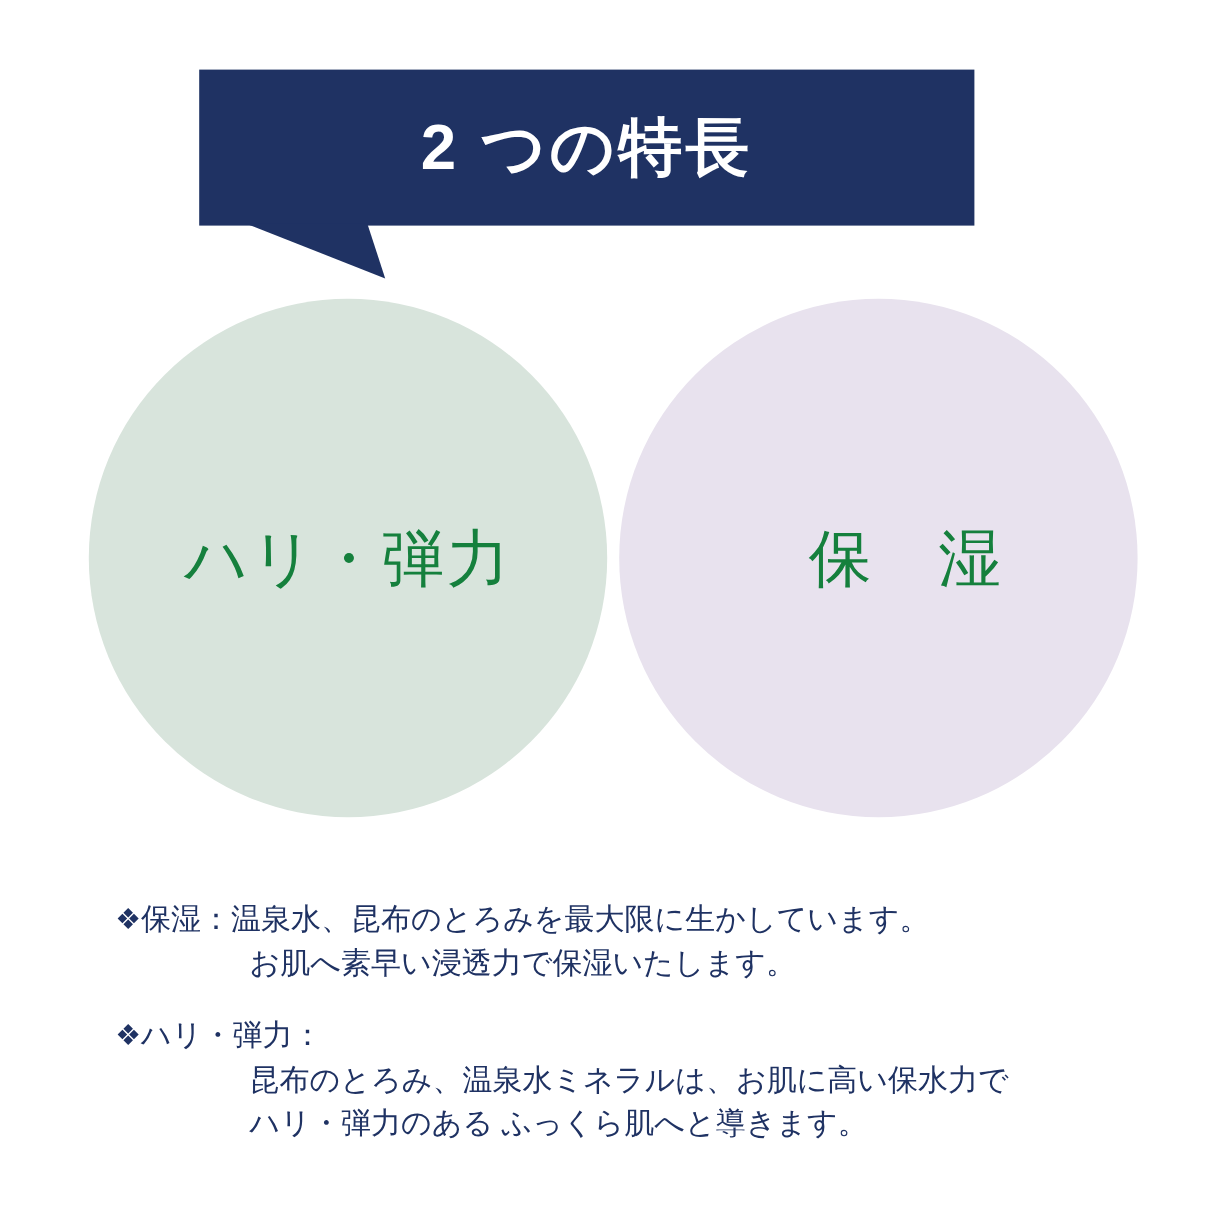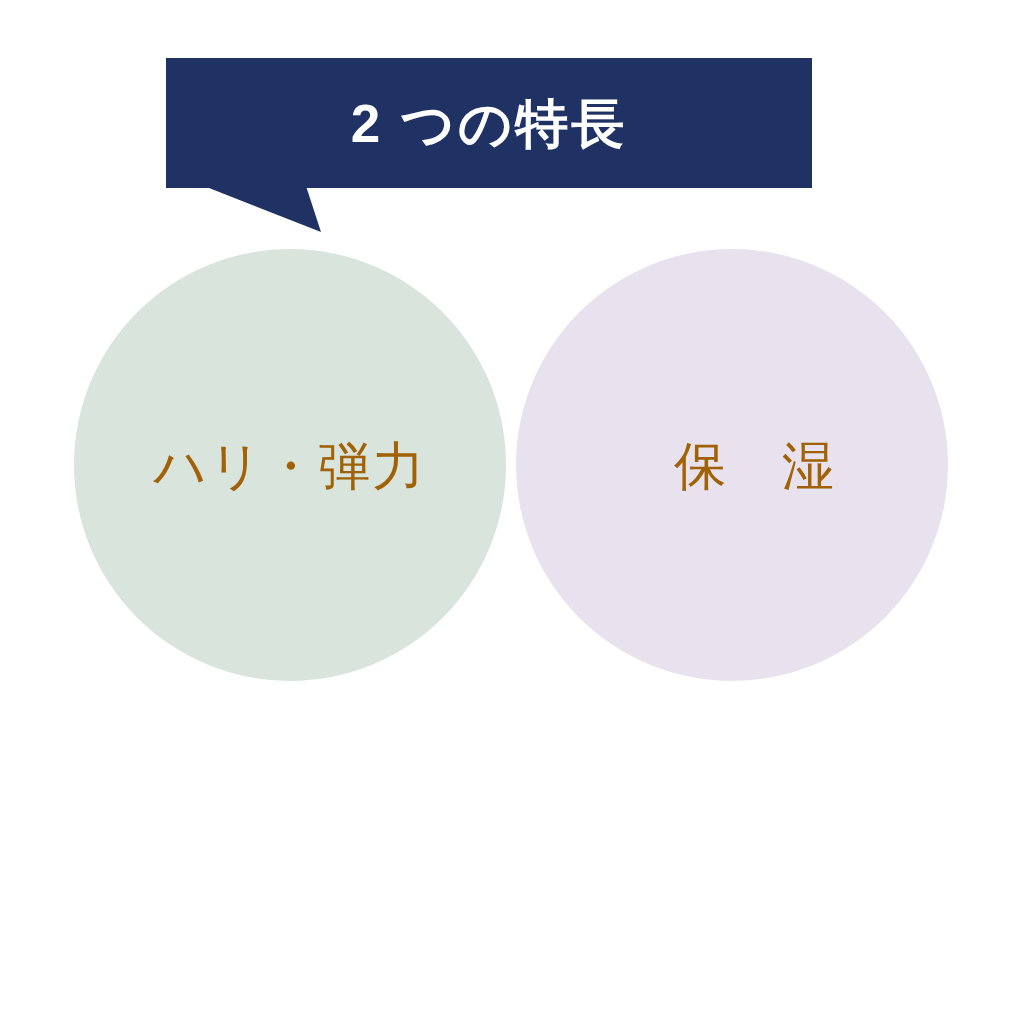--- a/index.html
+++ b/index.html
@@ -96,21 +96,21 @@
     left: 516px;
     top: 249px;
     width: 432px;
     height: 432px;
     border-radius: 50%;
     overflow: hidden;
   }
 
   .circle-label {
     position: absolute;
-    color: #a16207;
+    color: #15803d;
     font-size: 52px;
     font-weight: 500;
     letter-spacing: 2px;
     line-height: 1;
     white-space: pre;
   }
   .label-left {
     left: 74px;
     top: 440px;
     width: 432px;
@@ -157,14 +157,28 @@
   <div class="venn">
     <div class="circle circle-left"></div>
     <div class="circle circle-right"></div>
     <div class="lens-clip">
       
     </div>
     <div class="circle-label label-left">ハリ・弾力</div>
     <div class="circle-label label-right">保　湿</div>
   </div>
 
+  <div class="notes">
+
+    <div class="note-block">
+      <div class="note-line"><span class="bullet">❖</span><span>保湿：温泉水、昆布のとろみを最大限に生かしています。</span></div>
+      <div class="note-line indent">お肌へ素早い浸透力で保湿いたします。</div>
+    </div>
+
+    <div class="note-block">
+      <div class="note-line"><span class="bullet">❖</span><span>ハリ・弾力：</span></div>
+      <div class="note-line indent">昆布のとろみ、温泉水ミネラルは、お肌に高い保水力で</div>
+      <div class="note-line indent2">ハリ・弾力のある ふっくら肌へと導きます。</div>
+    </div>
+
+  </div>
 
 </div>
 
 </body></html>

